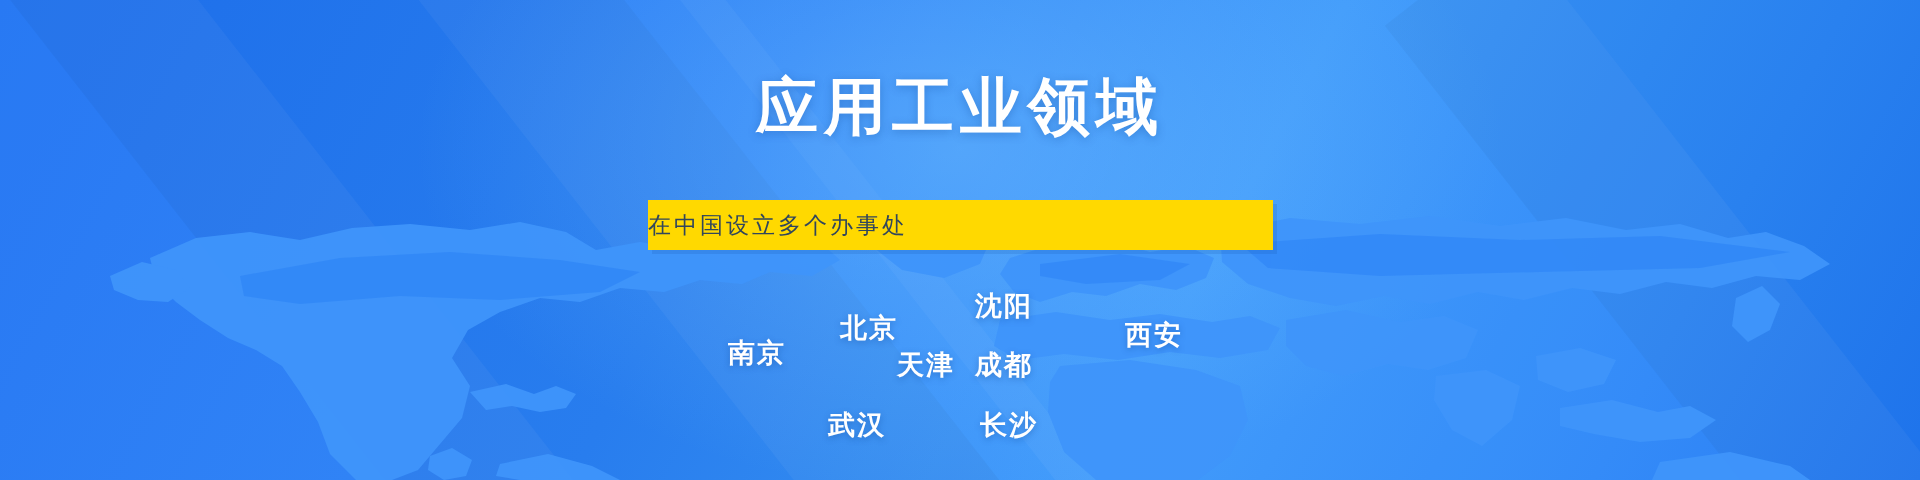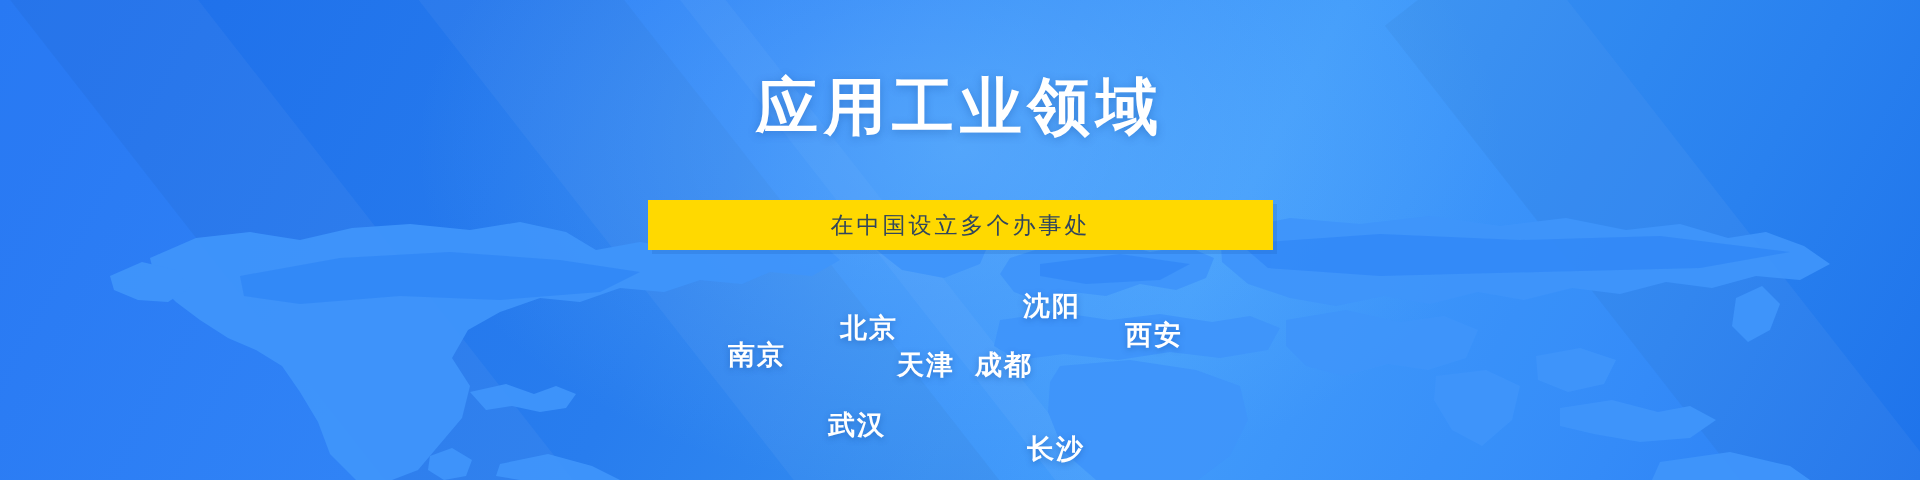--- a/index.html
+++ b/index.html
@@ -81,21 +81,21 @@
   .subbanner {
     position: absolute;
     left: 648px;
     top: 200px;
     width: 625px;
     height: 50px;
     background: #ffd900;
     box-shadow: 4px 4px 0 rgba(10,60,140,0.13);
     display: flex;
     align-items: center;
-    justify-content: center;
+    justify-content: flex-start;
   }
   .subbanner-text {
     color: #31465c;
     font-size: 23px;
     letter-spacing: 3px;
     font-weight: 400;
     line-height: 1;
     white-space: nowrap;
   }
 
@@ -182,22 +182,22 @@
   </div>
 
   <div class="headline">应用工业领域</div>
 
   <div class="subbanner">
     <span class="subbanner-text">在中国设立多个办事处</span>
   </div>
 
   <div id="city-layer">
       <div class="city" style="left: 840px; top: 295px; margin-top: 20px;">北京</div>
-      <div class="city" style="left: 1023px; top: 293px; text-align: center;">沈阳</div>
+      <div class="city" style="left: 975px; top: 293px; text-align: center;">沈阳</div>
       <div class="city" style="left: 1125px; top: 322px;">西安</div>
-      <div class="city" style="left: 728px; top: 342px;">南京</div>
+      <div class="city" style="left: 728px; top: 342px; font-family: Liberation Mono, monospace;">南京</div>
       <div class="city" style="left: 897px; top: 352px; text-align: center;">天津</div>
       <div class="city" style="left: 975px; top: 352px; text-align: right;">成都</div>
       <div class="city" style="left: 828px; top: 412px;">武汉</div>
-      <div class="city" style="left: 1027px; top: 412px; margin-top: 24px;">长沙</div>
+      <div class="city" style="left: 980px; top: 412px;">长沙</div>
     </div>
 
 </div>
 
 </body></html>

